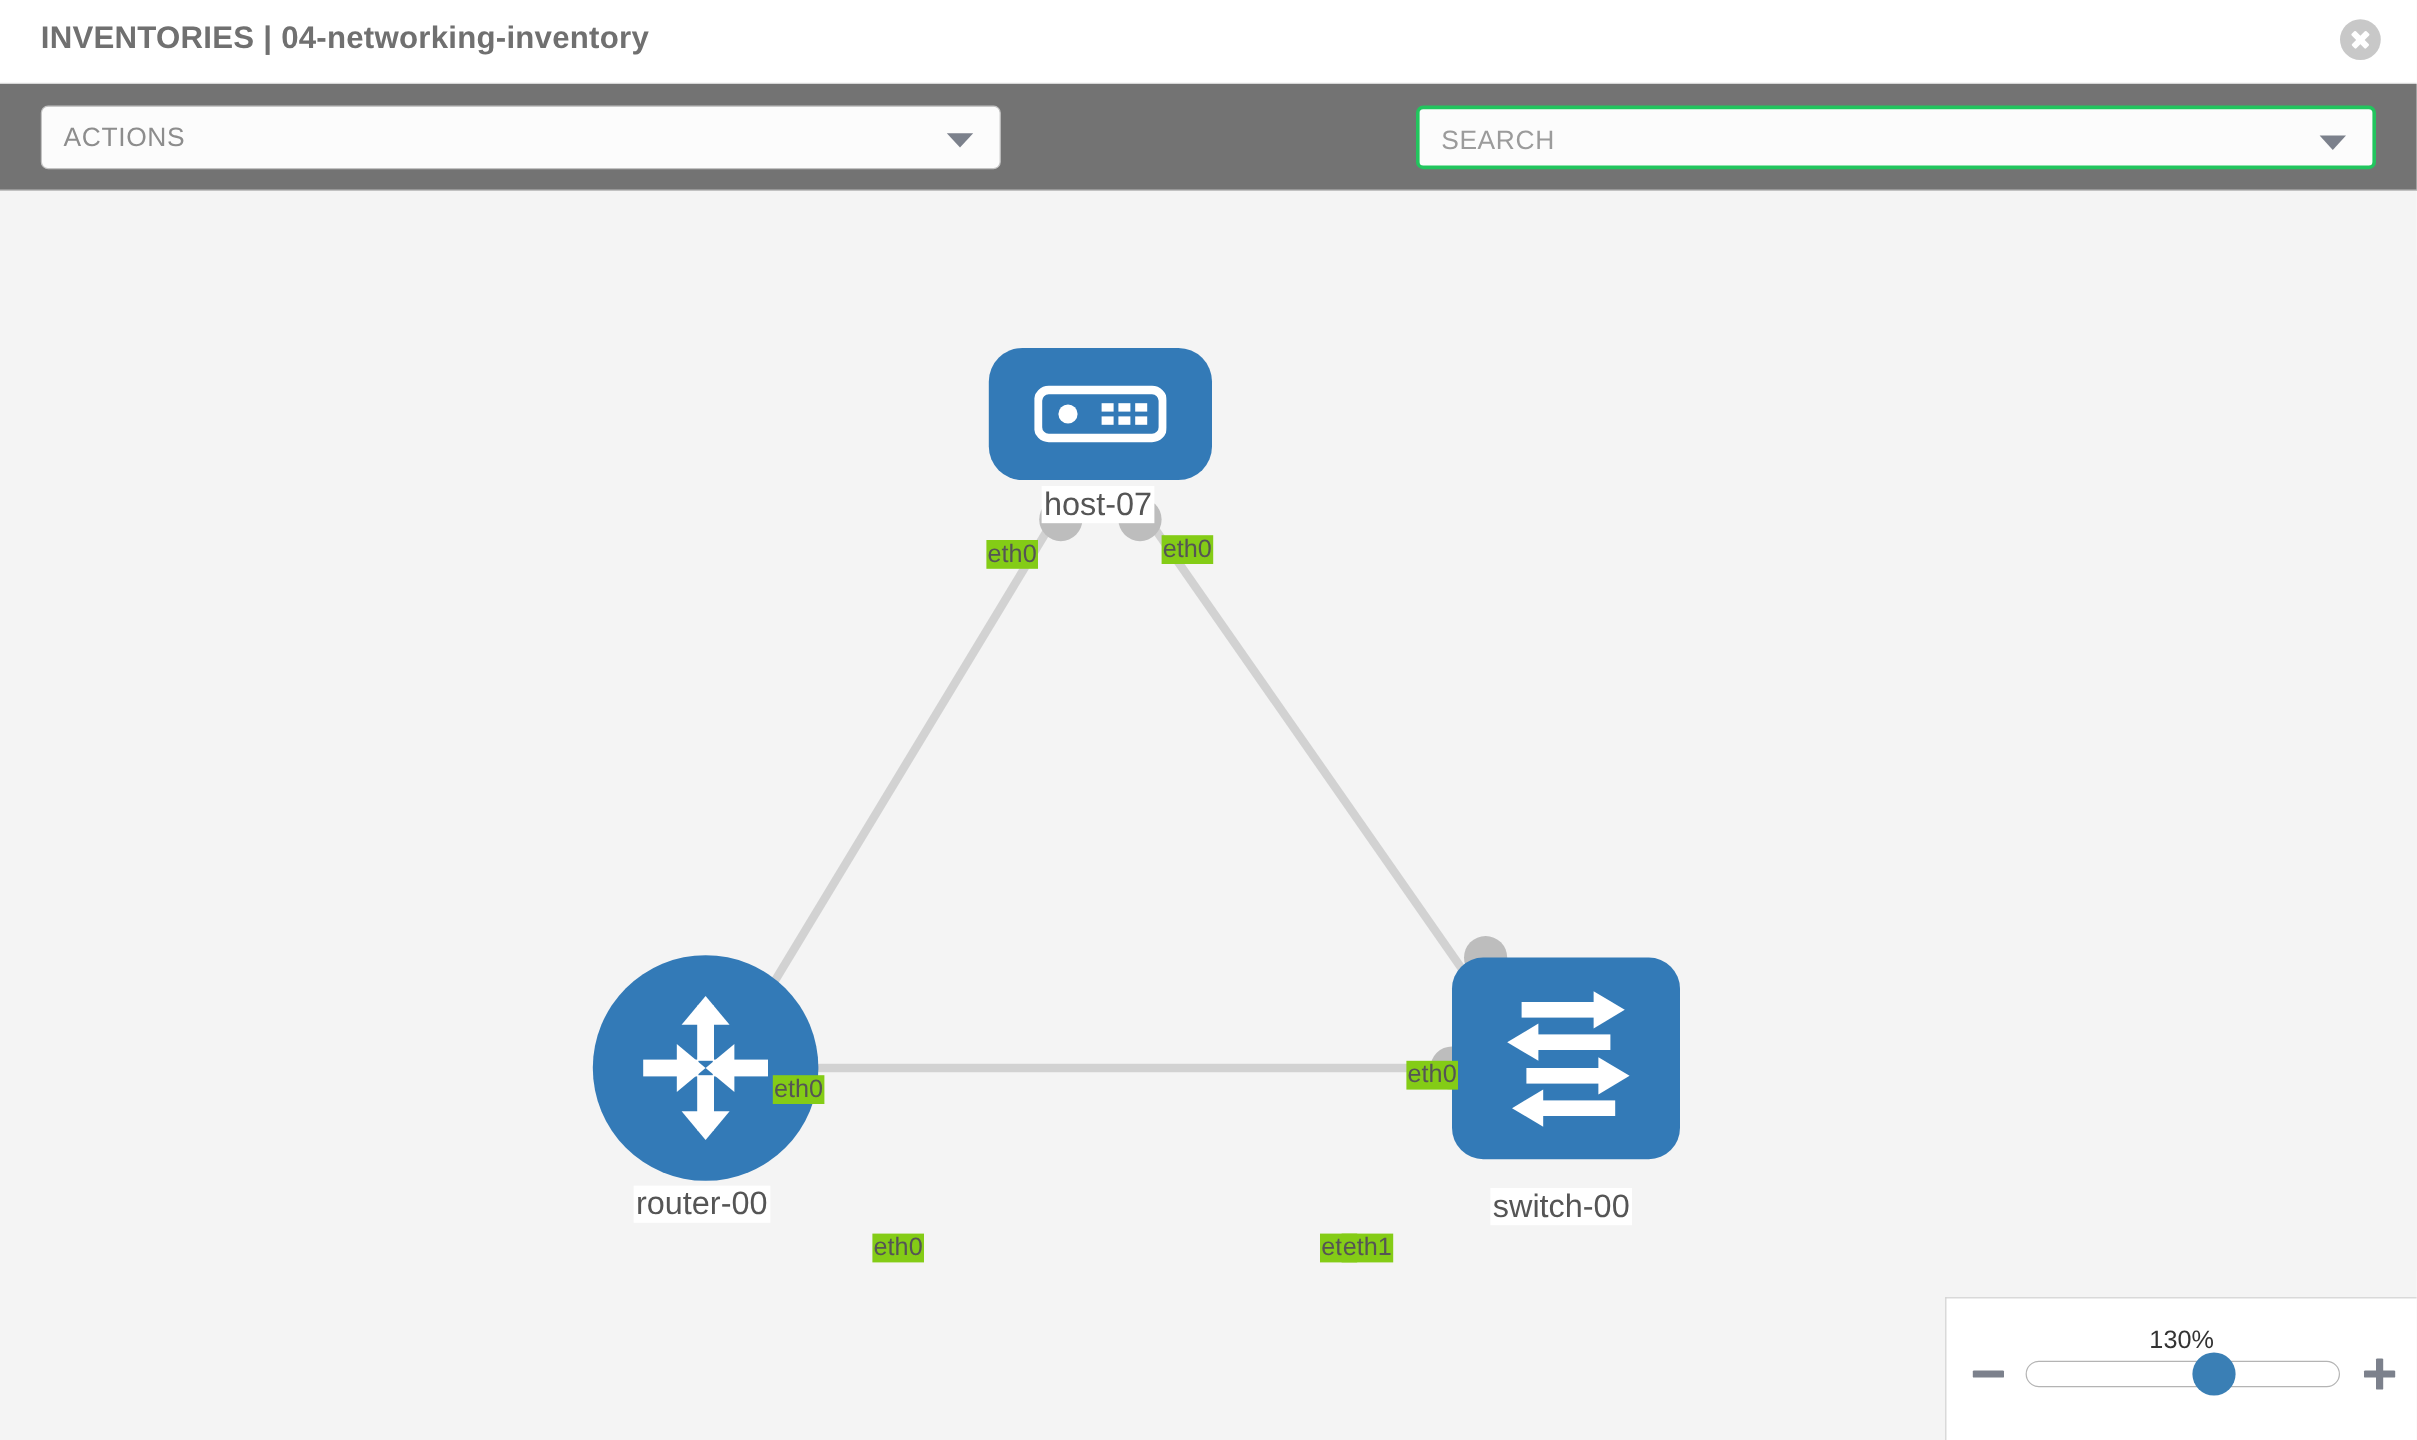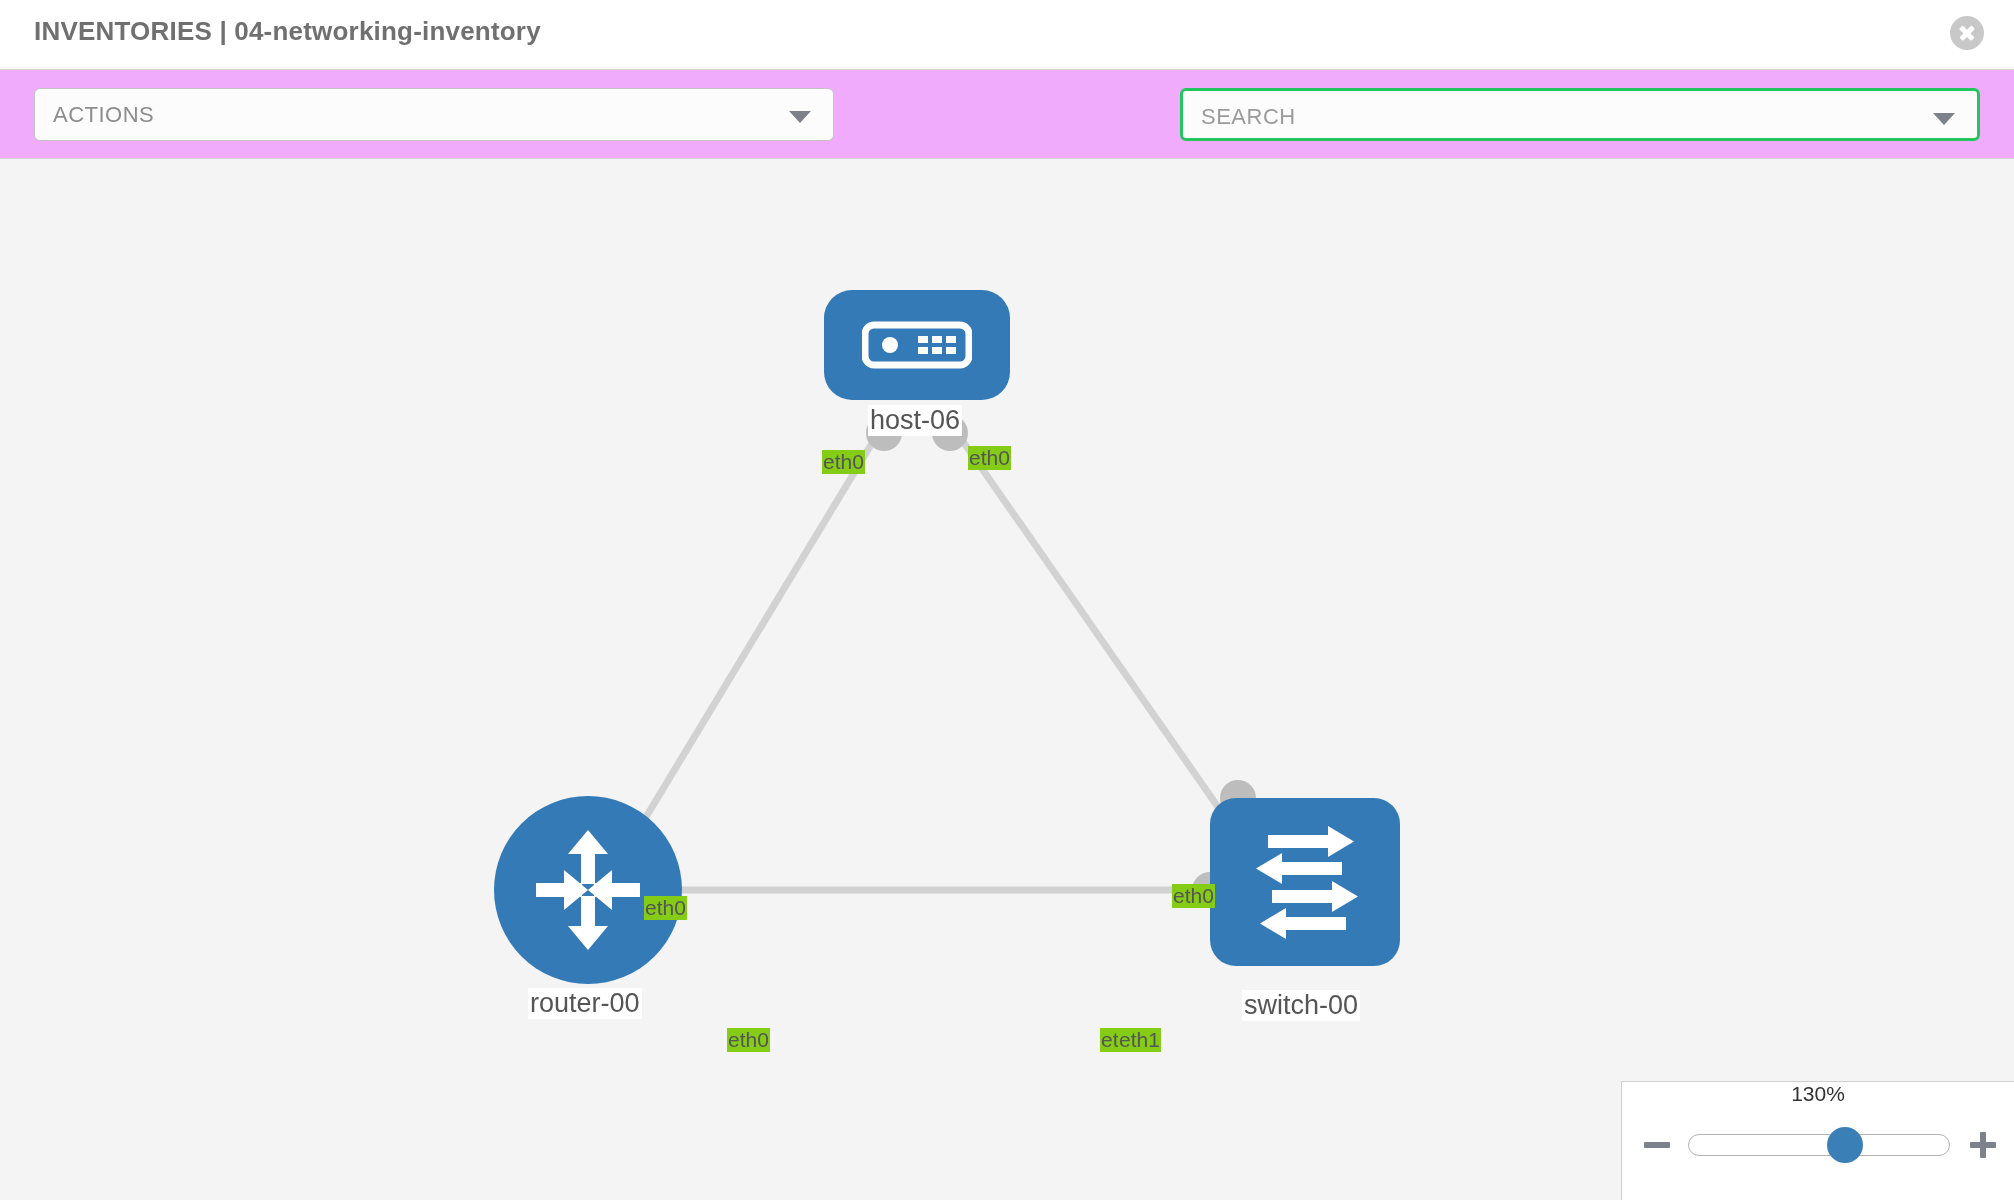--- a/index.html
+++ b/index.html
@@ -60,21 +60,21 @@
   }
   .close-btn::before { transform: translate(-50%,-50%) rotate(45deg); }
   .close-btn::after  { transform: translate(-50%,-50%) rotate(-45deg); }
 
   
   .toolbar {
     position: absolute;
     top: 70px; left: 0;
     width: 2014px;
     height: 89px;
-    background: #f0abfc;
+    background: #737373;
     border-bottom: 1px solid #cfcfcf;
   }
   .actions-select {
     position: absolute;
     left: 34px;
     top: 18px;
     width: 800px;
     height: 53px;
     background: #fcfcfc;
     border: 1px solid #c3c3c3;
@@ -189,21 +189,21 @@
     width: 393px;
     height: 119px;
     background: #ffffff;
     border: 1px solid #d0d0d0;
     border-right: none;
     border-bottom: none;
   }
   .zoom-pct {
     position: absolute;
     width: 100%;
-    top: 0;
+    top: 23px;
     text-align: center;
     font-size: 21px;
     color: #333333;
   }
   .zoom-minus, .zoom-plus {
     position: absolute;
     top: 48px;
     width: 30px;
     height: 30px;
     cursor: pointer;
@@ -304,21 +304,21 @@
         <rect x="3" y="13" width="104" height="40" rx="9" ry="9" fill="none" stroke="#ffffff" stroke-width="7"></rect>
         <circle cx="28" cy="33" r="8" fill="#ffffff"></circle>
         <rect x="56" y="24" width="10" height="7" fill="#ffffff"></rect>
         <rect x="70" y="24" width="10" height="7" fill="#ffffff"></rect>
         <rect x="84" y="24" width="10" height="7" fill="#ffffff"></rect>
         <rect x="56" y="35" width="10" height="7" fill="#ffffff"></rect>
         <rect x="70" y="35" width="10" height="7" fill="#ffffff"></rect>
         <rect x="84" y="35" width="10" height="7" fill="#ffffff"></rect>
       </svg>
 
-      <div class="node-label" style="left:44px; top:115px;">host-06</div>
+      <div class="node-label" style="left:44px; top:115px;">host-07</div>
     </div>
 
     <div class="edge-label" style="left:822px; top:290px;">eth0</div>
     <div class="edge-label" style="left:968px; top:286px;">eth0</div>
 
     <div class="node" style="left:494px; top:636px; width:188px; height:190px;">
 
       <div class="port" style="left:124px; top:76px;"></div>
 
       <div class="node-shape" style="left:0; top:0; width:188px; height:188px; border-radius:50%;"></div>

